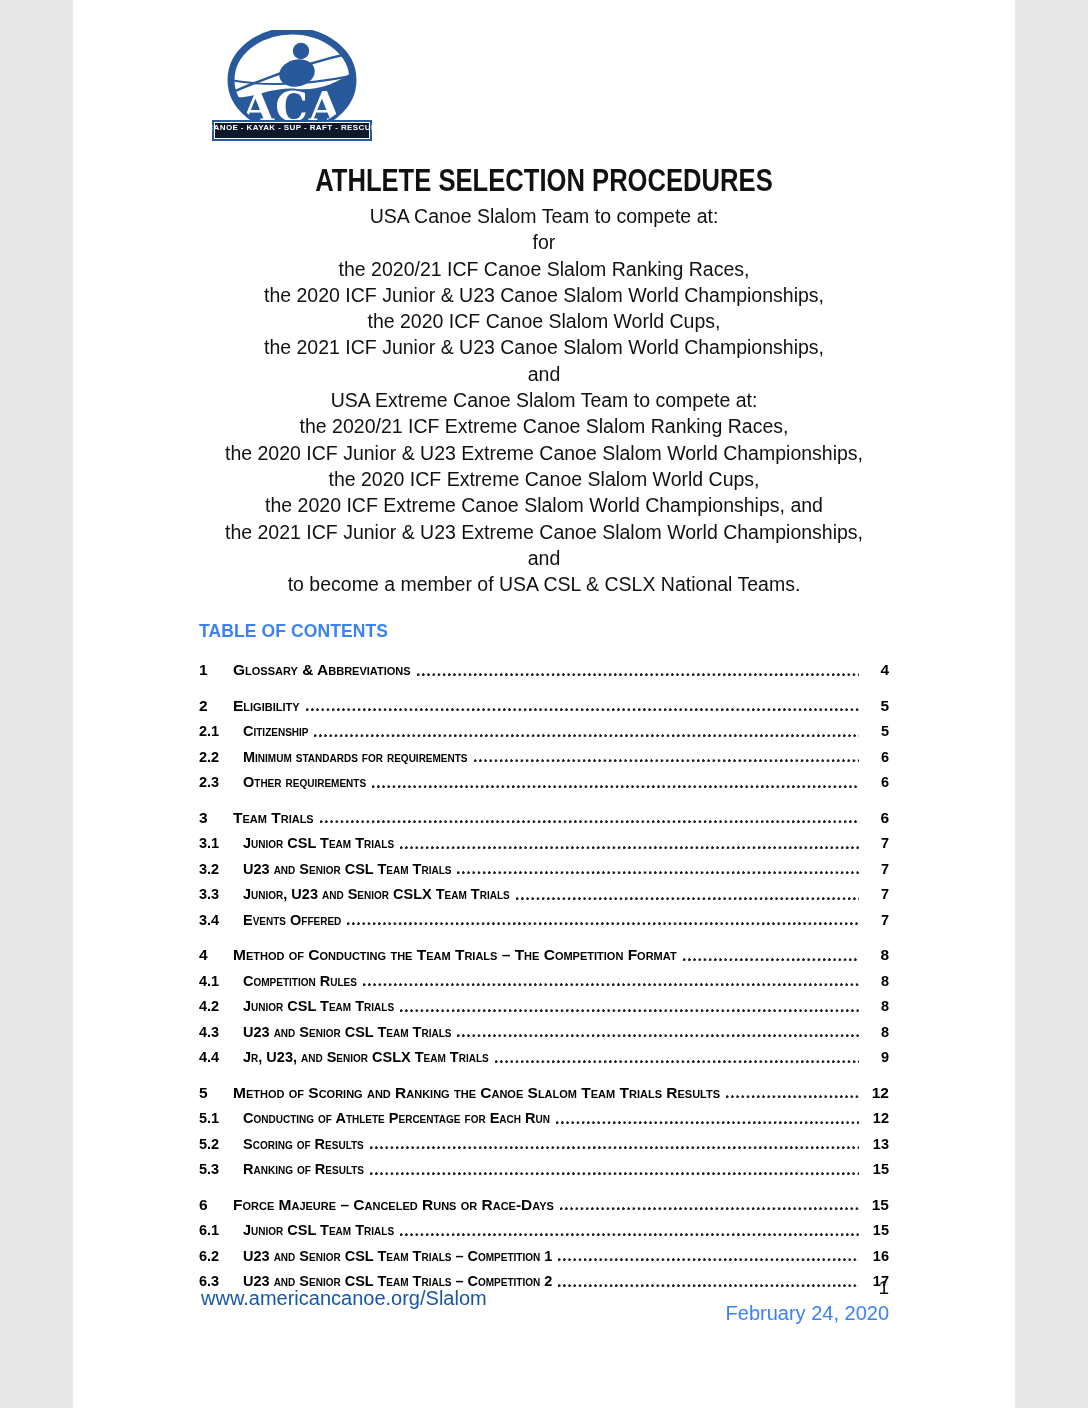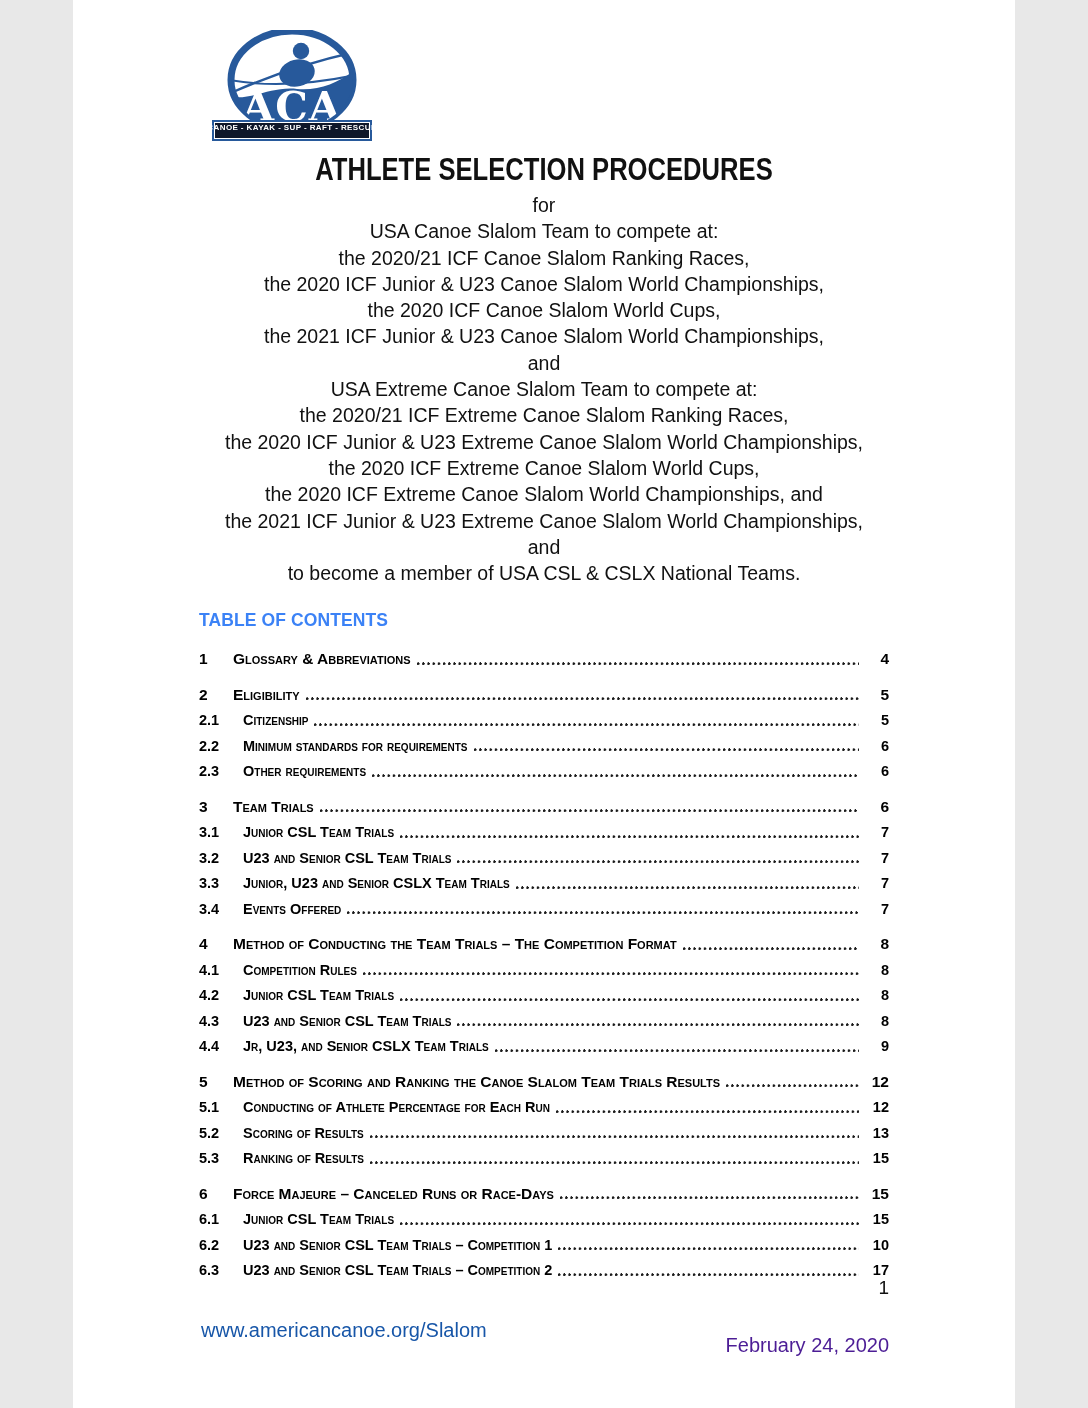--- a/index.html
+++ b/index.html
@@ -23,21 +23,21 @@
     background:#0f172a;
     border:1px solid #ffffff;
     box-shadow:0 0 0 2px #27599b;
     position:relative; z-index:2;
     display:flex; align-items:flex-start; justify-content:center;
     color:#ffffff; font-size:8px; font-weight:bold; letter-spacing:0.4px;
     white-space:nowrap;
   }
 
   
-  .doc-title { margin-top:12px; text-align:center; font-weight:bold; font-size:32px; color:#111; }
+  .doc-title { margin-top:23px; text-align:center; font-weight:bold; font-size:32px; color:#111; }
   .doc-title .squeeze { display:inline-block; transform:scaleX(0.8); transform-origin:center; white-space:nowrap; }
   .subtitle-block { margin-top:4px; }
   .subtitle-line { text-align:center; font-size:19.5px; line-height:26.3px; color:#111; }
 
   
   .toc-heading { margin-top:24px; font-size:17.5px; font-weight:bold; letter-spacing:0.1px; color:#3b82f6; }
   .toc-list { margin-top:11px; }
   .toc-row { display:flex; align-items:flex-end; height:25.5px; color:#000; }
   .toc-row .num   { font-weight:bold; line-height:1.15; }
   .toc-row .label { font-weight:bold; font-variant:small-caps; line-height:1.15; white-space:nowrap; }
@@ -51,21 +51,21 @@
   .toc-row.level1:first-child { margin-top:0; }
   .toc-row.level1 .num { width:34px; font-size:15.5px; }
   .toc-row.level1 .label, .toc-row.level1 .pagenum { font-size:15.5px; }
   .toc-row.level2 .num { width:44px; font-size:14.5px;margin-top:28px; }
   .toc-row.level2 .label, .toc-row.level2 .pagenum { font-size:14.5px; }
 
   
   .footer { position:absolute; left:126px; right:126px; top:1276px; }
   .footer-right { text-align:right; }
   .footer-pagenum { font-size:19px; line-height:24px; color:#111; }
-  .footer-date { font-size:20px; line-height:26px; color:#4c1d95;margin-top:32px; }
+  .footer-date { font-size:20px; line-height:26px; color:#3b82f6; }
   .footer-link {
     position:absolute; left:2px; bottom:16px;
     font-size:20px; color:#1756a8; 
     cursor:pointer;
   }
 </style>
 </head>
 <body>
 
 <div class="page">
@@ -97,22 +97,22 @@
     <div class="logo-banner">
       <span>CANOE - KAYAK - SUP - RAFT - RESCUE</span>
     </div>
   </div>
 
   <h1 class="doc-title">
     <span class="squeeze">ATHLETE SELECTION PROCEDURES</span>
   </h1>
 
   <div class="subtitle-block">
+      <div class="subtitle-line">USA Canoe Slalom Team to compete at:</div>
       <div class="subtitle-line">for</div>
-      <div class="subtitle-line">USA Canoe Slalom Team to compete at:</div>
       <div class="subtitle-line">the 2020/21 ICF Canoe Slalom Ranking Races,</div>
       <div class="subtitle-line">the 2020 ICF Junior &amp; U23 Canoe Slalom World Championships,</div>
       <div class="subtitle-line">the 2020 ICF Canoe Slalom World Cups,</div>
       <div class="subtitle-line">the 2021 ICF Junior &amp; U23 Canoe Slalom World Championships,</div>
       <div class="subtitle-line">and</div>
       <div class="subtitle-line">USA Extreme Canoe Slalom Team to compete at:</div>
       <div class="subtitle-line">the 2020/21 ICF Extreme Canoe Slalom Ranking Races,</div>
       <div class="subtitle-line">the 2020 ICF Junior &amp; U23 Extreme Canoe Slalom World Championships,</div>
       <div class="subtitle-line">the 2020 ICF Extreme Canoe Slalom World Cups,</div>
       <div class="subtitle-line">the 2020 ICF Extreme Canoe Slalom World Championships, and</div>
@@ -246,21 +246,21 @@
       <div class="toc-row level2">
     <span class="num">6.1</span>
     <span class="label">Junior CSL Team Trials</span>
     <span class="leader"></span>
     <span class="pagenum">15</span>
   </div>
       <div class="toc-row level2">
     <span class="num">6.2</span>
     <span class="label">U23 and Senior CSL Team Trials – Competition 1</span>
     <span class="leader"></span>
-    <span class="pagenum">10</span>
+    <span class="pagenum">16</span>
   </div>
       <div class="toc-row level2">
     <span class="num">6.3</span>
     <span class="label">U23 and Senior CSL Team Trials – Competition 2</span>
     <span class="leader"></span>
     <span class="pagenum">17</span>
   </div>
     </div>
 
   <div class="footer">

